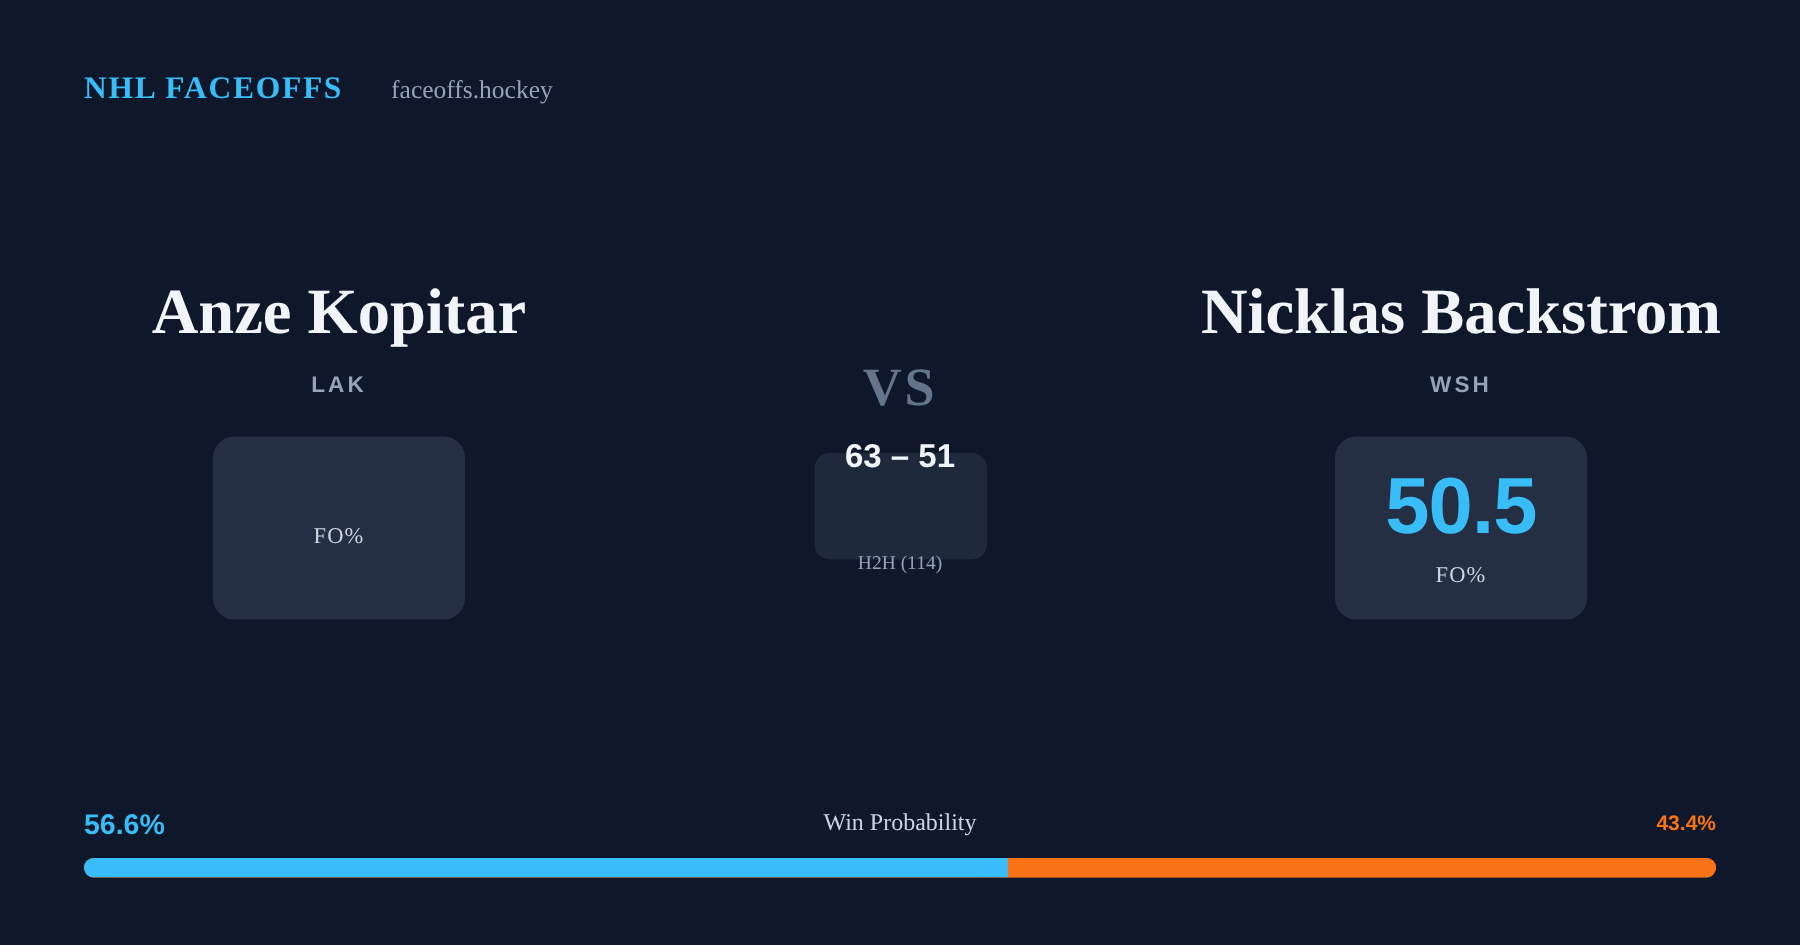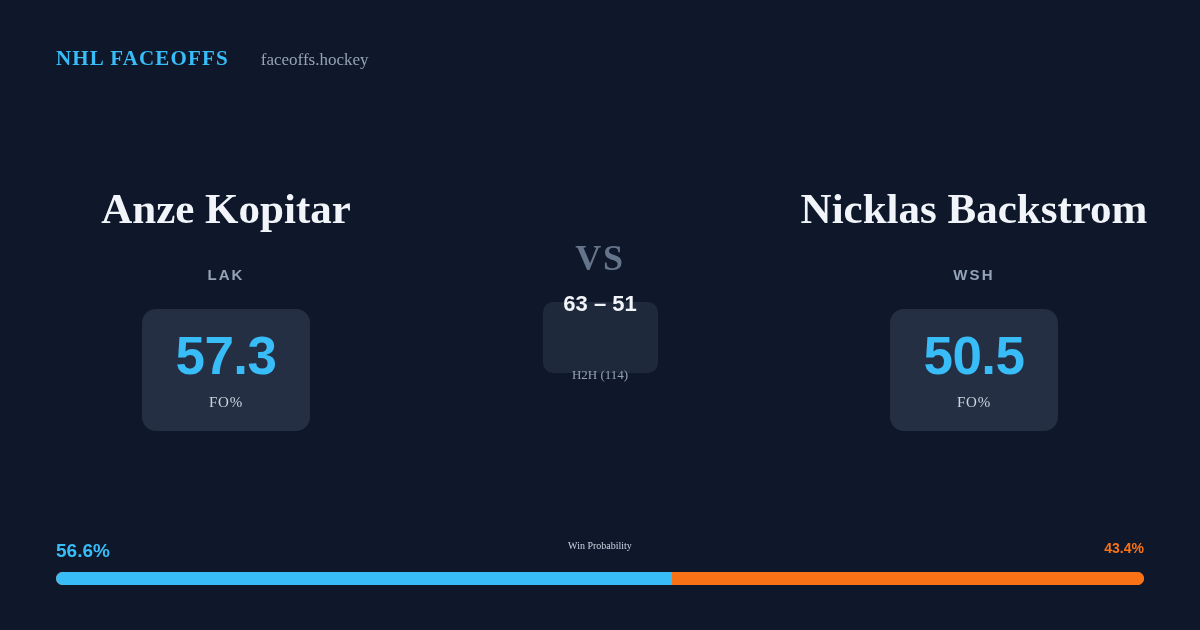--- a/index.html
+++ b/index.html
@@ -72,21 +72,21 @@
     font-family:"Liberation Serif", serif;
     font-weight:700;
     font-size:43px;
     line-height:1.08;
     color:#f1f5f9;
     white-space:nowrap;
     text-align:center;
   }
 
   .team-abbr {
-    margin-top:34px;
+    margin-top:16px;
     font-family:"Liberation Sans", sans-serif;
     font-weight:700;
     font-size:15px;
     letter-spacing:0.14em;
     color:#94a3b8;
     text-align:center;
   }
 
   .stat-card {
     margin-top:26px;
@@ -180,21 +180,21 @@
     font-size:19px;
     color:#38bdf8;
   }
   .wp-title {
     position:absolute;
     left:0;
     right:0;
     top:0;
     text-align:center;
     font-family:"Liberation Serif", serif;
-    font-size:10px;
+    font-size:16px;
     color:#cbd5e1;
   }
   .wp-right {
     position:absolute;
     right:0;
     top:0;
     font-family:"Liberation Sans", sans-serif;
     font-weight:700;
     font-size:14px;
     color:#f97316;
@@ -228,21 +228,20 @@
     <span class="brand-mark" style="color: rgb(56, 189, 248);">NHL FACEOFFS</span>
     <span class="brand-domain">faceoffs.hockey</span>
   </div>
 
   <div class="matchup">
 
     <div class="side">
       <div class="player-name">Anze Kopitar</div>
       <div class="team-abbr">LAK</div>
       <div class="stat-card">
-        <div class="stat-value" style="color: rgb(56, 189, 248);">57.3</div>
         <div class="stat-label">FO%</div>
       </div>
     </div>
 
     <div class="center">
       <div class="vs-text">VS</div>
       <div class="h2h-box">
         <div class="h2h-score">63 – 51</div>
         <div class="h2h-label">H2H (114)</div>
       </div>

